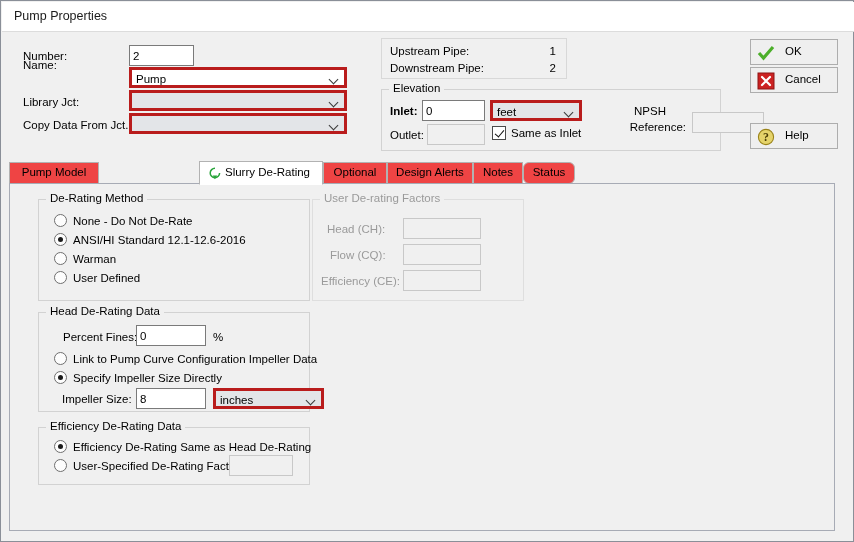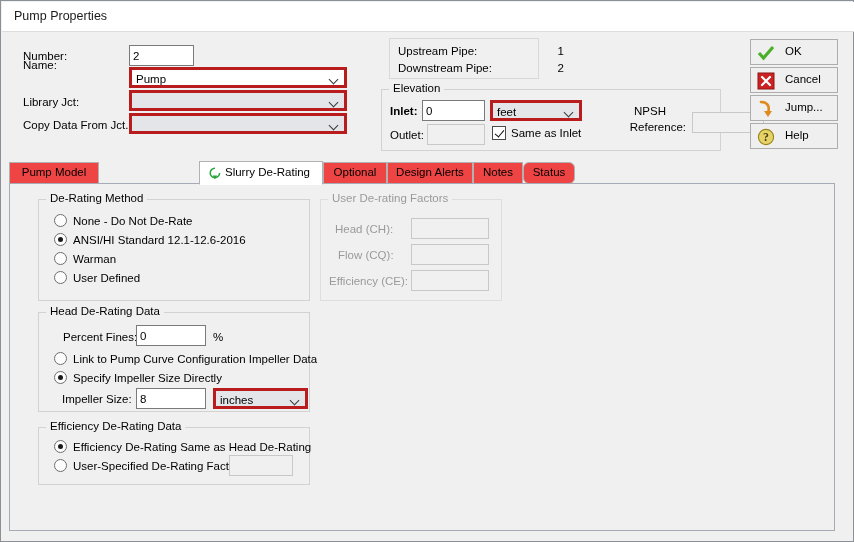--- a/index.html
+++ b/index.html
@@ -284,21 +284,21 @@
     <div class="cval"></div>
     <div class="carrow"></div>
   </div>
 
   <div class="lbl" style="left:22px; top:117px;">Copy Data From Jct...</div>
   <div class="combo gray" style="left:128px; top:112px; width:218px;">
     <div class="cval"></div>
     <div class="carrow"></div>
   </div>
 
-  <div class="flatbox" style="left:380px; top:37px; width:150px; height:41px;margin-left:8px;">
+  <div class="flatbox" style="left:380px; top:37px; width:186px; height:41px;">
     <div class="lbl" style="left:8px; top:5px;">Upstream Pipe:</div>
     <div class="lbl" style="left:150px; top:5px; width:24px; text-align:right;">1</div>
     <div class="lbl" style="left:8px; top:22px;">Downstream Pipe:</div>
     <div class="lbl" style="left:150px; top:22px; width:24px; text-align:right;">2</div>
   </div>
 
   <div class="group" style="left:380px; top:88px; width:340px; height:62px;">
     <div class="gtitle">Elevation</div>
 
     <div class="lbl" style="left:8px; top:14px;font-weight:bold;">Inlet:</div>
@@ -332,29 +332,20 @@
   <div class="actbtn" style="left:749px; top:66px;">
     <span class="bicon">
       <svg width="18" height="18" viewBox="0 0 18 18">
         <rect x="1" y="1" width="16" height="16" fill="#cc2222" stroke="#8e1414" stroke-width="1"></rect>
         <path d="M5,5 L13,13 M13,5 L5,13" stroke="#ffffff" stroke-width="2.2" stroke-linecap="round"></path>
       </svg>
     </span>
     <span class="blabel">Cancel</span>
   </div>
 
-  <div class="actbtn" style="left:749px; top:94px;">
-    <span class="bicon">
-      <svg width="18" height="18" viewBox="0 0 18 18">
-        <path d="M4,2 C11,2 13,7 11,13" fill="none" stroke="#e08a1e" stroke-width="2.6" stroke-linecap="round"></path>
-        <polygon points="7,11 15,11 11,17" fill="#e08a1e"></polygon>
-      </svg>
-    </span>
-    <span class="blabel">Jump...</span>
-  </div>
 
   <div class="actbtn" style="left:749px; top:122px;">
     <span class="bicon">
       <svg width="18" height="18" viewBox="0 0 18 18">
         <circle cx="9" cy="9" r="7.6" fill="#e5d36a" stroke="#9a8319" stroke-width="1.1"></circle>
         <text x="9" y="13.4" font-family="Liberation Serif, serif" font-size="12" font-weight="bold" fill="#4a3c05" text-anchor="middle">?</text>
       </svg>
     </span>
     <span class="blabel">Help</span>
   </div>
@@ -405,21 +396,21 @@
       <div class="radio" style="left:15px; top:51px;">
         <span class="dot"></span>
         <span class="rlabel">Warman</span>
       </div>
       <div class="radio" style="left:15px; top:70px;">
         <span class="dot"></span>
         <span class="rlabel">User Defined</span>
       </div>
     </div>
 
-    <div class="group dim" style="left:310px; top:15px; width:182px; height:102px;">
+    <div class="group dim" style="left:302px; top:15px; width:212px; height:102px;">
       <div class="gtitle">User De-rating Factors</div>
 
       <div class="lbl dim" style="left:14px; top:22px;">Head (CH):</div>
       <input class="txtbox disabled" type="text" style="left: 90px; top: 18px; width: 78px;" readonly="" value="">
 
       <div class="lbl dim" style="left:17px; top:48px;">Flow (CQ):</div>
       <input class="txtbox disabled" type="text" style="left: 90px; top: 44px; width: 78px;" readonly="" value="">
 
       <div class="lbl dim" style="left:8px; top:74px;">Efficiency (CE):</div>
       <input class="txtbox disabled" type="text" style="left: 90px; top: 70px; width: 78px;" readonly="" value="">
@@ -436,21 +427,21 @@
         <span class="dot"></span>
         <span class="rlabel">Link to Pump Curve Configuration Impeller Data</span>
       </div>
       <div class="radio checked" style="left:15px; top:57px;">
         <span class="dot"></span>
         <span class="rlabel">Specify Impeller Size Directly</span>
       </div>
 
       <div class="lbl" style="left:23px; top:79px;">Impeller Size:</div>
       <input class="txtbox" type="text" style="left: 97px; top: 75px; width: 70px;" value="8">
-      <div class="combo gray" style="left:174px; top:75px; width:95px;padding-left:20px;">
+      <div class="combo gray" style="left:174px; top:75px; width:111px;padding-left:20px;">
         <div class="cval">inches</div>
         <div class="carrow"></div>
       </div>
     </div>
 
     <div class="group" style="left:28px; top:243px; width:272px; height:58px;">
       <div class="gtitle">Efficiency De-Rating Data</div>
 
       <div class="radio checked" style="left:15px; top:11px;">
         <span class="dot"></span>

